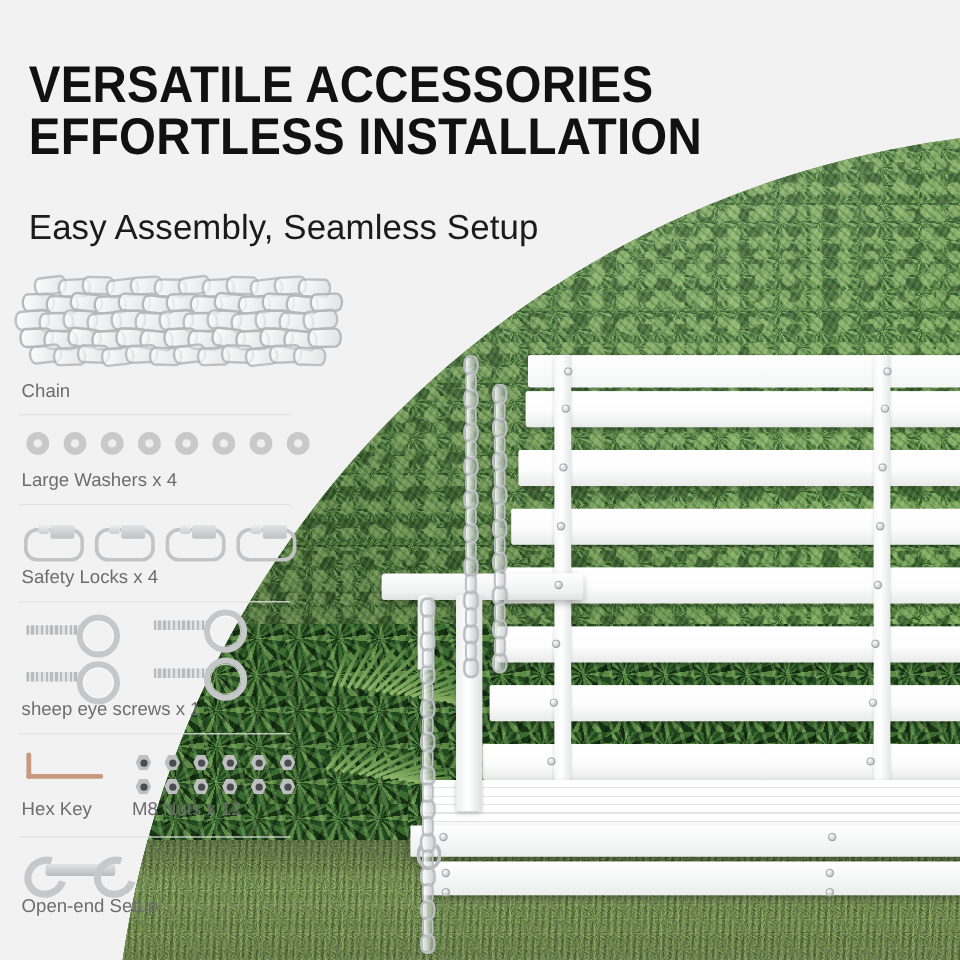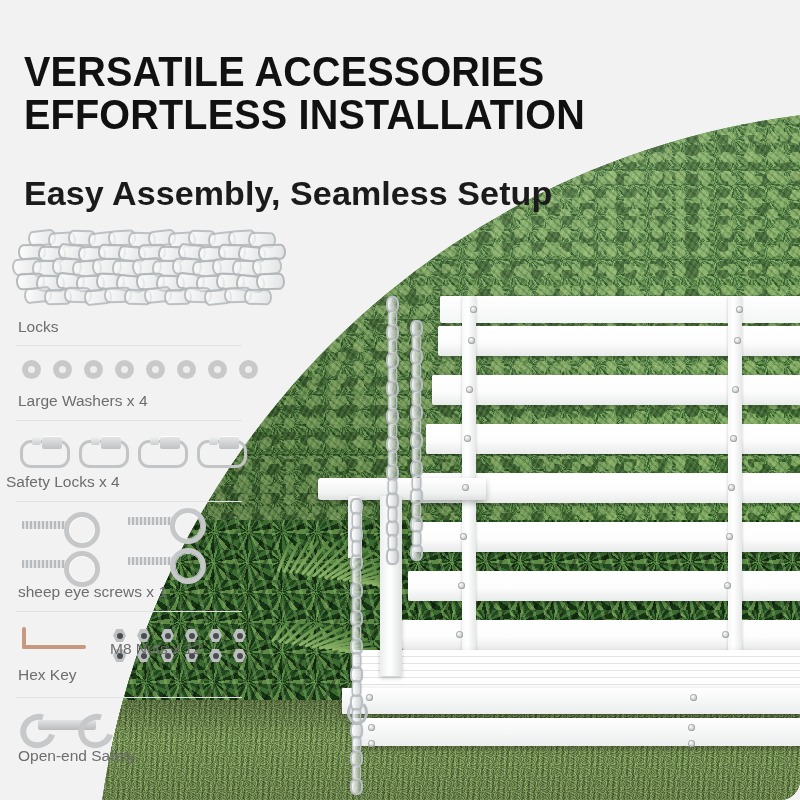--- a/index.html
+++ b/index.html
@@ -2,21 +2,21 @@
 <html><head>
 <meta charset="utf-8">
 <style>
   html,body{margin:0;padding:0;}
   body{
     width:800px;height:800px;overflow:hidden;position:relative;
     background:#f2f2f2;
     font-family:"Liberation Sans","DejaVu Sans",sans-serif;
     -webkit-font-smoothing:antialiased;
   }
-  #stage{position:absolute;inset:0;width:800px;height:800px;overflow:hidden;background:#f2f2f2;border-radius:20px;}
+  #stage{position:absolute;inset:0;width:800px;height:800px;overflow:hidden;background:#f2f2f2;}
 
   
   .photo-wrap{
     position:absolute;left:0;top:0;width:800px;height:800px;
     overflow:hidden;
     
     clip-path: circle(806px at 900px 915px);
   }
   .photo{position:absolute;left:0;top:0;width:800px;height:800px;overflow:hidden;background:#4e7f3f;}
 
@@ -131,21 +131,21 @@
   .headline{
     position:absolute;left:24px;top:50px;width:560px;
     font-weight:700;color:#111;line-height:.99;
     font-size:43px;letter-spacing:.2px;
     transform:scaleX(.92);transform-origin:left top;
     font-stretch:condensed;
   }
   .headline div{white-space:nowrap;}
   .subtitle{
     position:absolute;left:24px;top:174px;
-    font-size:34px;color:#1b1b1b;font-weight:700;letter-spacing:.1px;
+    font-size:29px;color:#1b1b1b;font-weight:400;letter-spacing:.1px;
   }
 
   
   .acc{position:absolute;left:0;top:0;width:300px;}
   .row{position:absolute;left:0;width:258px;}
   .row .divider{
     position:absolute;left:16px;width:226px;height:1px;background:#e2e2e2;
   }
   .caption{
     position:absolute;font-size:15.5px;color:#6d6d6d;font-weight:400;white-space:nowrap;
@@ -453,21 +453,21 @@
           <i style="left: 74px; top: 61px; width: 24px; height: 12px; transform: rotate(-6deg); opacity: 0.85;"></i>
           <i style="left: 94px; top: 59px; width: 24px; height: 12px; transform: rotate(-2deg); opacity: 0.85;"></i>
           <i style="left: 114px; top: 61px; width: 24px; height: 12px; transform: rotate(2deg); opacity: 0.85;"></i>
           <i style="left: 134px; top: 59px; width: 24px; height: 12px; transform: rotate(-6deg); opacity: 0.85;"></i>
           <i style="left: 154px; top: 61px; width: 24px; height: 12px; transform: rotate(-2deg); opacity: 0.85;"></i>
           <i style="left: 174px; top: 59px; width: 24px; height: 12px; transform: rotate(2deg); opacity: 0.85;"></i>
           <i style="left: 194px; top: 61px; width: 24px; height: 12px; transform: rotate(-6deg); opacity: 0.85;"></i>
           <i style="left: 214px; top: 59px; width: 24px; height: 12px; transform: rotate(-2deg); opacity: 0.85;"></i>
           <i style="left: 234px; top: 61px; width: 24px; height: 12px; transform: rotate(2deg); opacity: 0.85;"></i>
         </div>
-      <div class="caption" style="left:18px;top:318px;">Locks</div>
+      <div class="caption" style="left:18px;top:318px;">Chain</div>
       <div class="divider" style="top:345px;"></div>
     </div>
 
     <div class="row" style="top:0;">
       <div id="washers">
           <div class="washer" style="left: 22px; top: 360px;"></div>
           <div class="washer" style="left: 53px; top: 360px;"></div>
           <div class="washer" style="left: 84px; top: 360px;"></div>
           <div class="washer" style="left: 115px; top: 360px;"></div>
           <div class="washer" style="left: 146px; top: 360px;"></div>
@@ -495,21 +495,21 @@
             <div class="ring"></div>
             <div class="nub"></div>
             <div class="sleeve"></div>
           </div>
           <div class="lock" style="left: 197px; top: 436px;">
             <div class="ring"></div>
             <div class="nub"></div>
             <div class="sleeve"></div>
           </div>
         </div>
-      <div class="caption" style="left:6px;top:473px;">Safety Locks x 4</div>
+      <div class="caption" style="left:18px;top:473px;">Safety Locks x 4</div>
       <div class="divider" style="top:501px;"></div>
     </div>
 
     <div class="row" style="top:0;">
       <div id="eyescrews">
           <div class="eyescrew" style="left: 22px; top: 512px;">
             <div class="shank"></div>
             <div class="eye"></div>
           </div>
           <div class="eyescrew" style="left: 128px; top: 508px;">
@@ -544,26 +544,26 @@
           <div class="nut" style="left: 185px; top: 629px;"></div>
           <div class="nut" style="left: 209px; top: 629px;"></div>
           <div class="nut" style="left: 233px; top: 629px;"></div>
           <div class="nut" style="left: 113px; top: 649px;"></div>
           <div class="nut" style="left: 137px; top: 649px;"></div>
           <div class="nut" style="left: 161px; top: 649px;"></div>
           <div class="nut" style="left: 185px; top: 649px;"></div>
           <div class="nut" style="left: 209px; top: 649px;"></div>
           <div class="nut" style="left: 233px; top: 649px;"></div>
         </div>
-      <div class="caption" style="left:110px;top:640px;">M8 Nuts x 12</div>
+      <div class="caption" style="left:110px;top:666px;">M8 Nuts x 12</div>
       <div class="divider" style="top:697px;"></div>
     </div>
 
     <div class="row" style="top:0;">
       <div class="wrench" style="left:20px;top:712px;">
         <div class="body"></div>
         <div class="jaw jawL"></div>
         <div class="jaw jawR"></div>
       </div>
-      <div class="caption" style="left:18px;top:747px;">Open-end Safety</div>
+      <div class="caption" style="left:18px;top:747px;">Open-end Setup</div>
     </div>
   </div>
 </div>
 
 </body></html>

